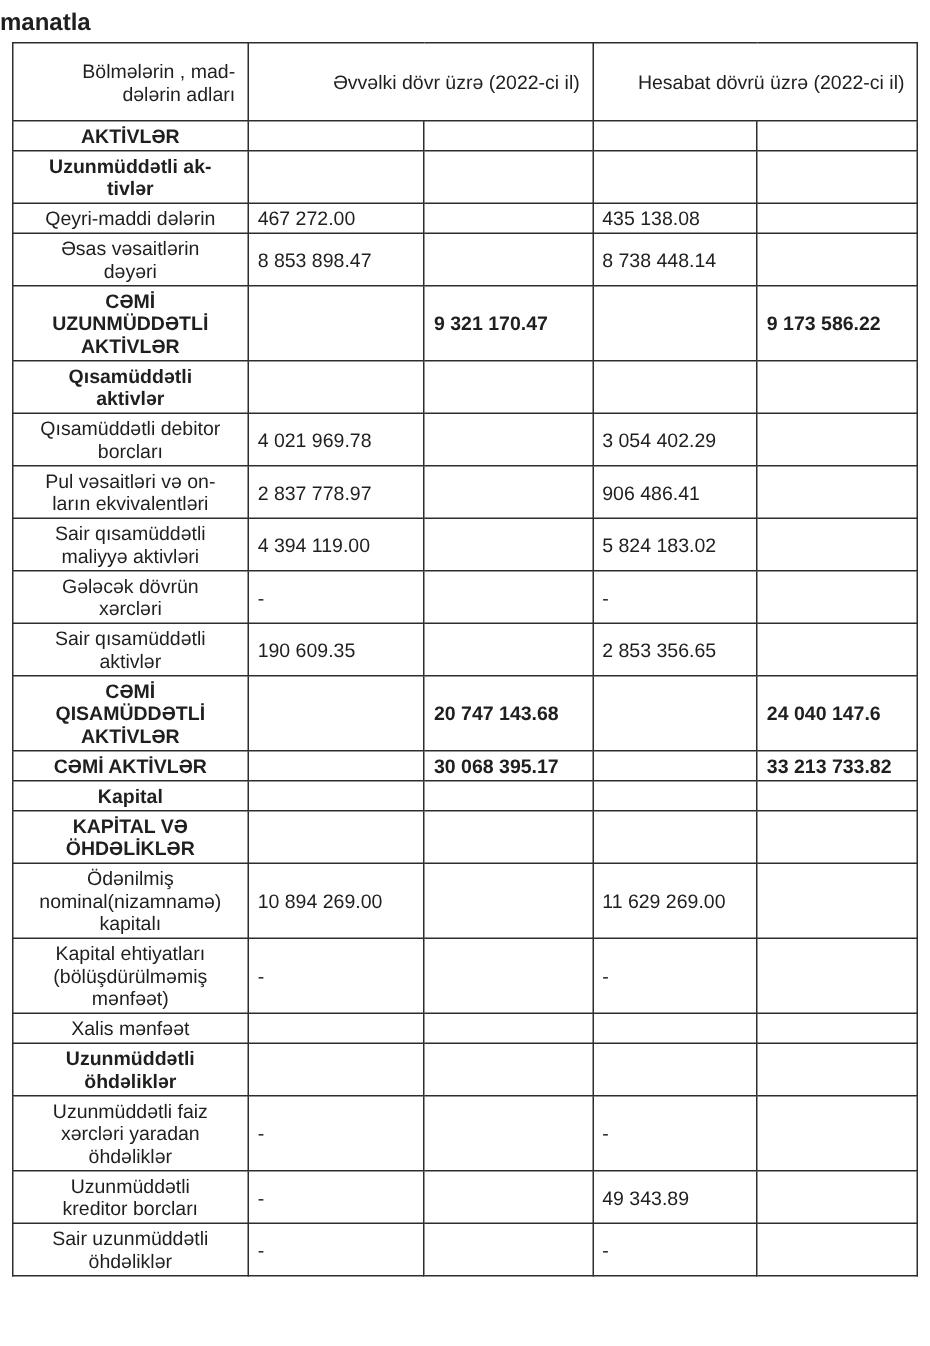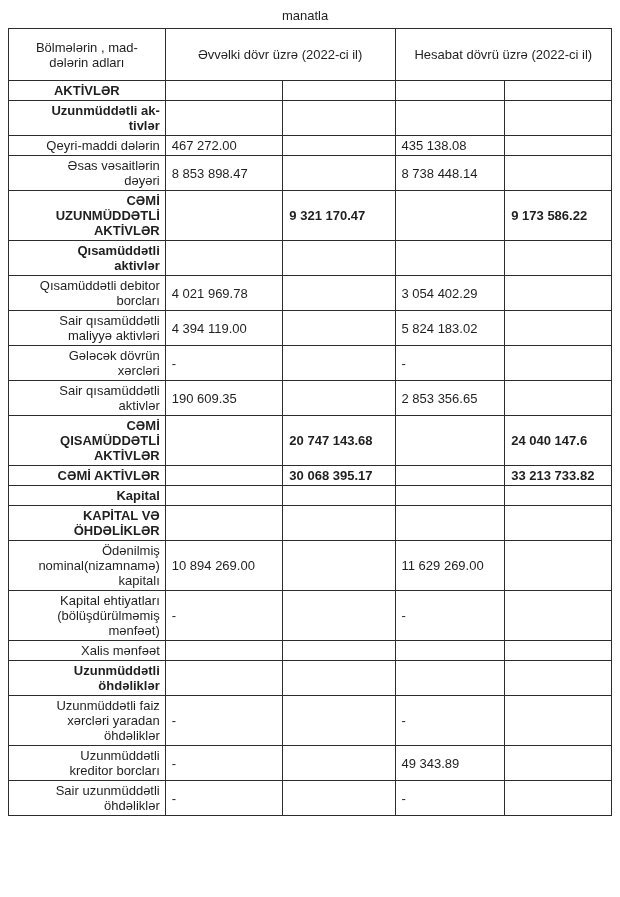--- a/index.html
+++ b/index.html
@@ -16,23 +16,23 @@
     font-family: "Liberation Sans", sans-serif;
     color: var(--text-color);
   }
   .page {
     width: 620px;
     height: 897px;
     background: var(--bg-color);
     overflow: hidden;
   }
   .unit-label {
-    text-align: center;
-    font-weight: normal;
-    font-size: 13px;
+    text-align: left;
+    font-weight: bold;
+    font-size: 16px;
     padding: 9px 10px 5px 0;
     line-height: 14px;
   }
   table.balance-table {
     border-collapse: collapse;
     table-layout: fixed;
     width: 604px;
     margin-left: 8px;
     background: var(--bg-color);
   }
@@ -41,25 +41,25 @@
     border: 1.5px solid var(--border-color);
     font-size: 13px;
     line-height: 15px;
     vertical-align: middle;
     padding: 2px 5px;
     white-space: pre-line;
     overflow: hidden;
   }
   .balance-table th {
     font-weight: normal;
-    text-align: center;
+    text-align: right;
     height: 52px;
     padding: 4px 8px;
   }
-  .balance-table td.label-cell { text-align: right; }
+  .balance-table td.label-cell { text-align: center; }
   .balance-table td.value-cell { text-align: left; padding-left: 6px; }
   tr.row-section td.label-cell {
     font-weight: bold;
     text-align: center;
   }
   tr.row-bold td { font-weight: bold; }
 </style>
 </head>
 <body>
 
@@ -132,20 +132,28 @@
         </tr>
         <tr>
           <td class="label-cell">Qısamüddətli debitor
 borcları</td>
           <td class="value-cell">4 021 969.78</td>
           <td class="value-cell"></td>
           <td class="value-cell">3 054 402.29</td>
           <td class="value-cell"></td>
         </tr>
         <tr>
+          <td class="label-cell">Pul vəsaitləri və on-
+ların ekvivalentləri</td>
+          <td class="value-cell">2 837 778.97</td>
+          <td class="value-cell"></td>
+          <td class="value-cell">906 486.41</td>
+          <td class="value-cell"></td>
+        </tr>
+        <tr>
           <td class="label-cell">Sair qısamüddətli
 maliyyə aktivləri</td>
           <td class="value-cell">4 394 119.00</td>
           <td class="value-cell"></td>
           <td class="value-cell">5 824 183.02</td>
           <td class="value-cell"></td>
         </tr>
         <tr>
           <td class="label-cell">Gələcək dövrün
 xərcləri</td>

